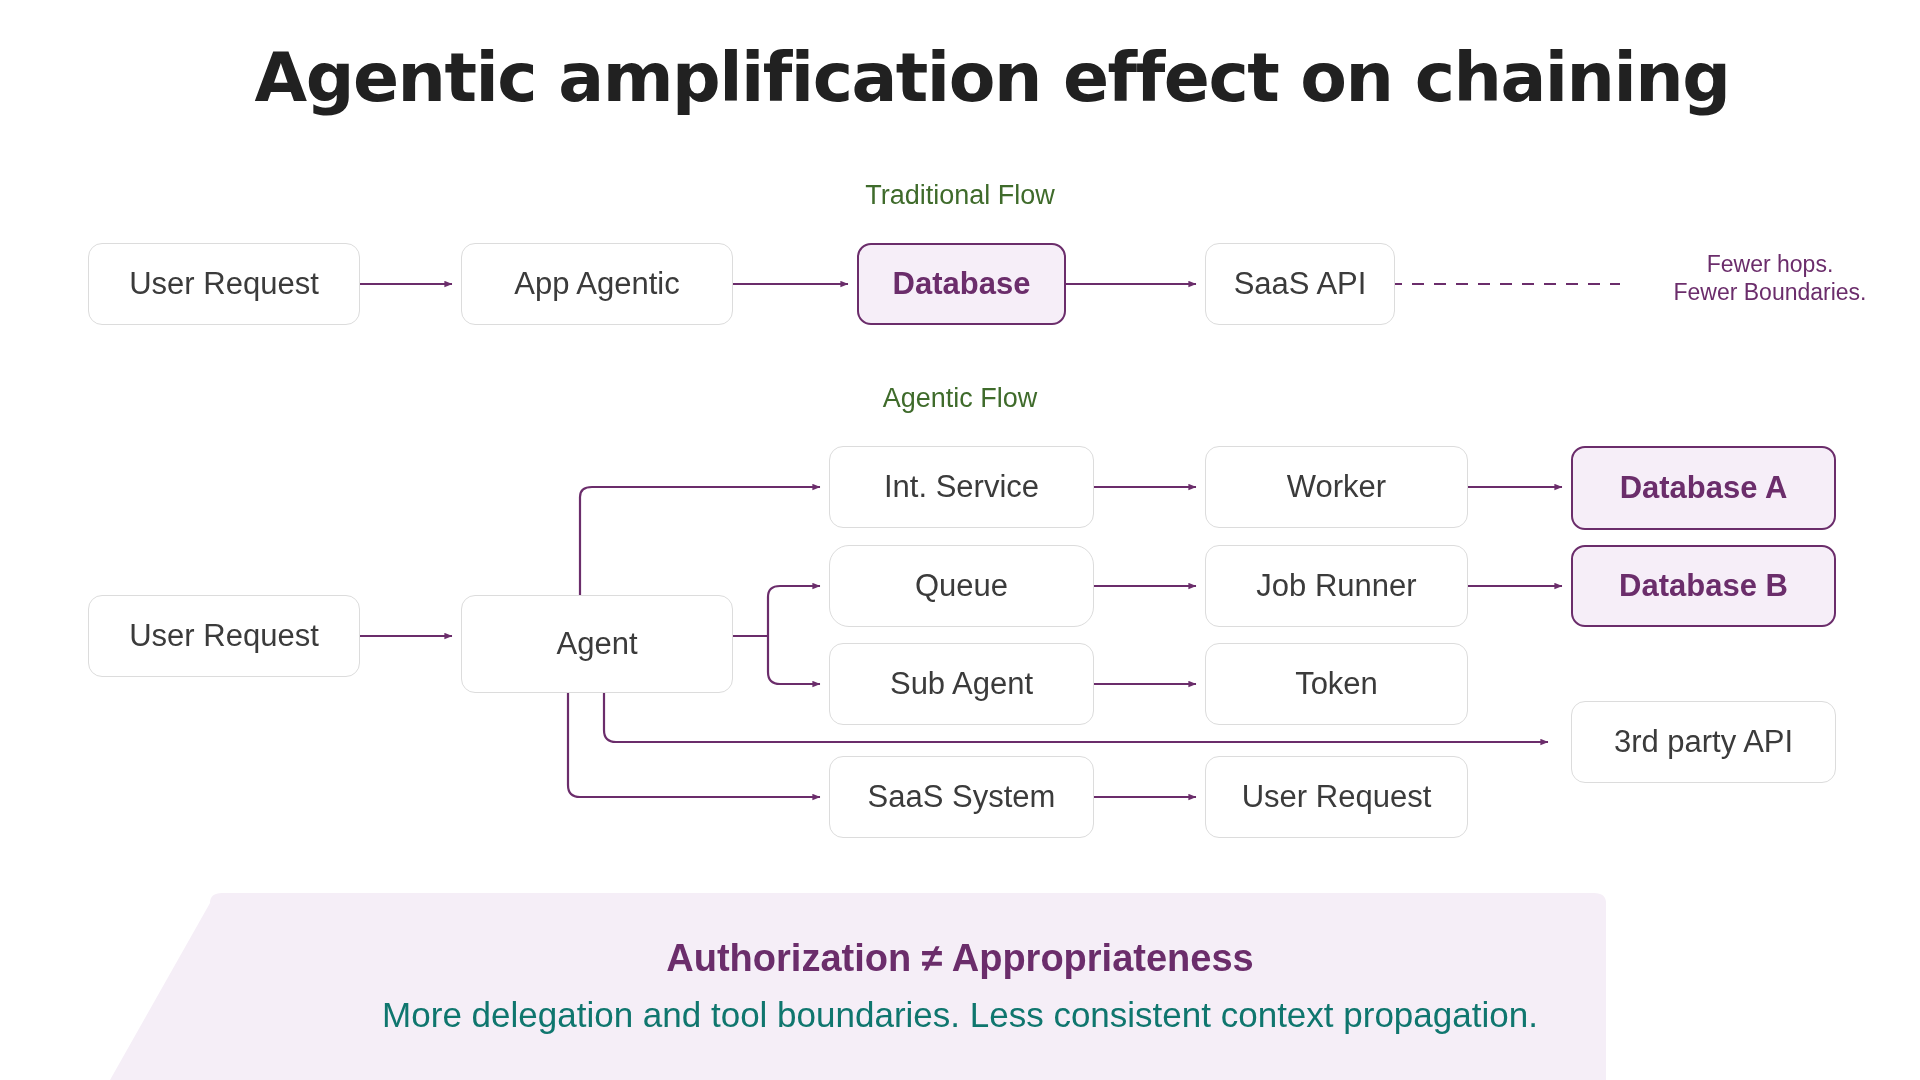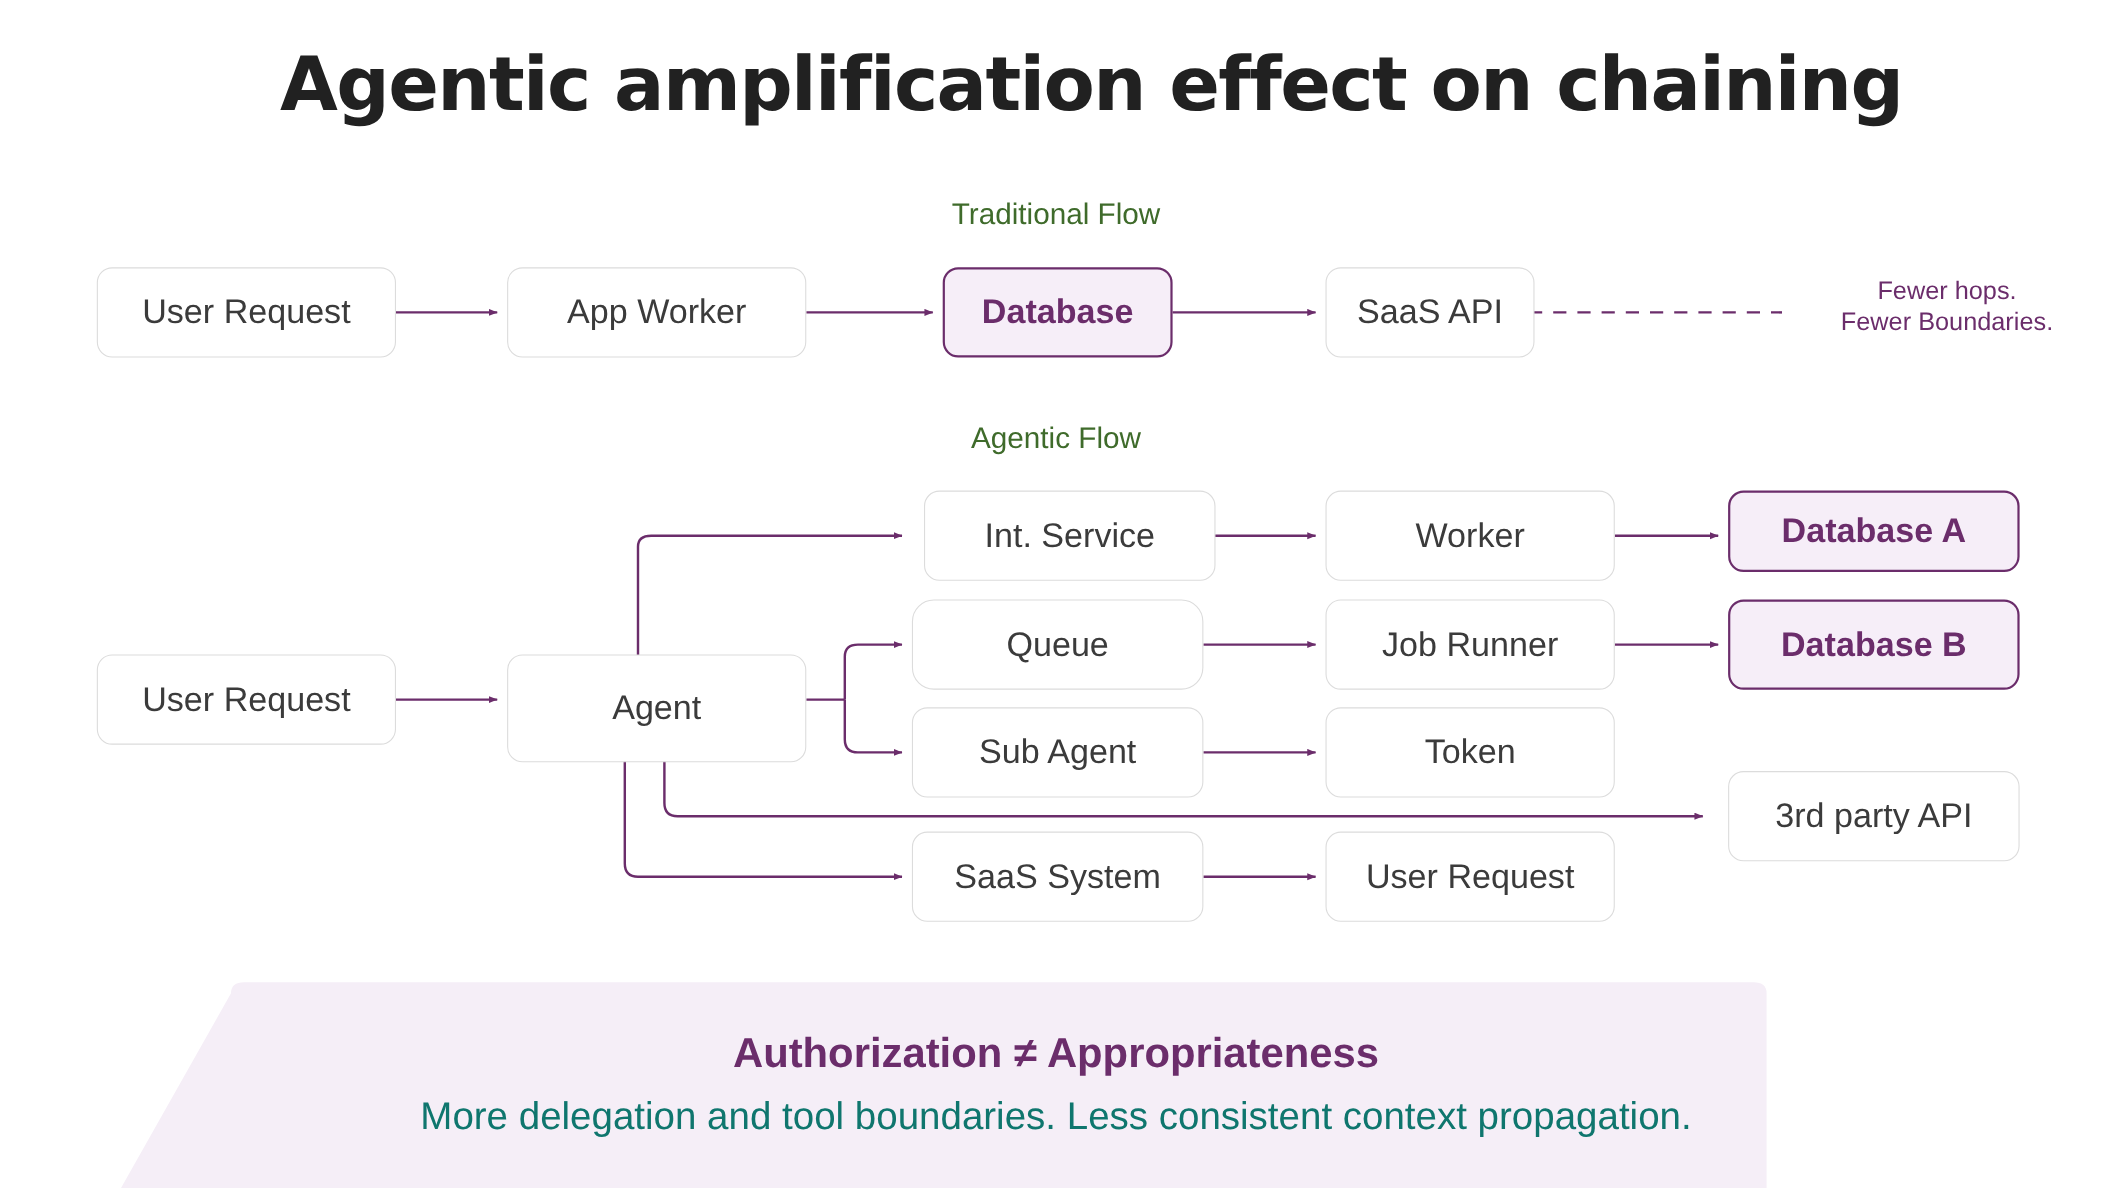--- a/index.html
+++ b/index.html
@@ -89,35 +89,35 @@
       <line x1="1094" y1="586" x2="1196" y2="586" marker-end="url(#ah)"></line>
       <line x1="1468" y1="586" x2="1562" y2="586" marker-end="url(#ah)"></line>
 
       <line x1="1094" y1="684" x2="1196" y2="684" marker-end="url(#ah)"></line>
 
       <line x1="1094" y1="797" x2="1196" y2="797" marker-end="url(#ah)"></line>
     </g>
   </svg>
 
   <div class="node" style="left:88px;top:243px;width:272px;height:82px;">User Request</div>
-  <div class="node" style="left:461px;top:243px;width:272px;height:82px;">App Worker</div>
+  <div class="node" style="left:461px;top:243px;width:272px;height:82px;">App Agentic</div>
   <div class="node hl" style="left:857px;top:243px;width:209px;height:82px;">Database</div>
   <div class="node" style="left:1205px;top:243px;width:190px;height:82px;">SaaS API</div>
 
   <div class="sidenote" style="left:1620px;top:250px;width:300px;">
     <div>Fewer hops.</div>
     <div>Fewer Boundaries.</div>
   </div>
 
   <div class="node" style="left:88px;top:595px;width:272px;height:82px;">User Request</div>
   <div class="node" style="left:461px;top:595px;width:272px;height:98px;">Agent</div>
 
-  <div class="node" style="left:829px;top:446px;width:265px;height:82px;margin-left:11px;">Int. Service</div>
+  <div class="node" style="left:829px;top:446px;width:265px;height:82px;">Int. Service</div>
   <div class="node" style="left:1205px;top:446px;width:263px;height:82px;">Worker</div>
-  <div class="node hl" style="left:1571px;top:446px;width:265px;height:74px;">Database A</div>
+  <div class="node hl" style="left:1571px;top:446px;width:265px;height:84px;">Database A</div>
 
   <div class="node" style="left:829px;top:545px;width:265px;height:82px;border-radius:20px;">Queue</div>
   <div class="node" style="left:1205px;top:545px;width:263px;height:82px;">Job Runner</div>
   <div class="node hl" style="left:1571px;top:545px;width:265px;height:82px;">Database B</div>
 
   <div class="node" style="left:829px;top:643px;width:265px;height:82px;">Sub Agent</div>
   <div class="node" style="left:1205px;top:643px;width:263px;height:82px;">Token</div>
 
   <div class="node" style="left:1571px;top:701px;width:265px;height:82px;">3rd party API</div>
 

